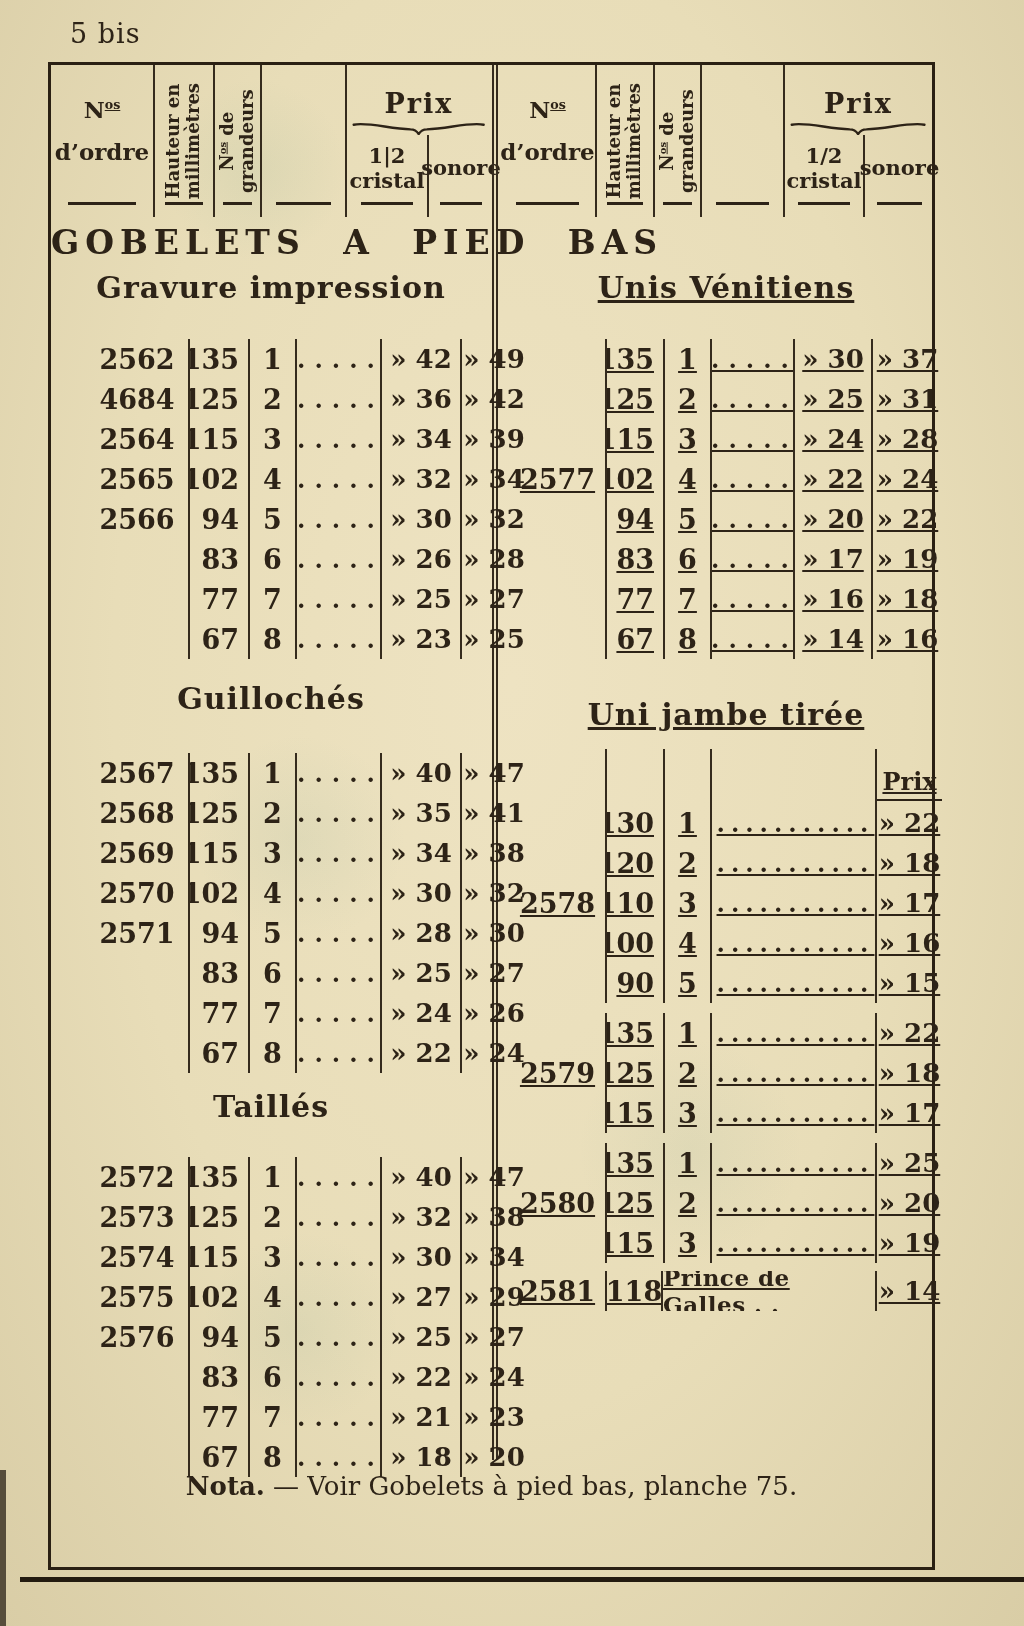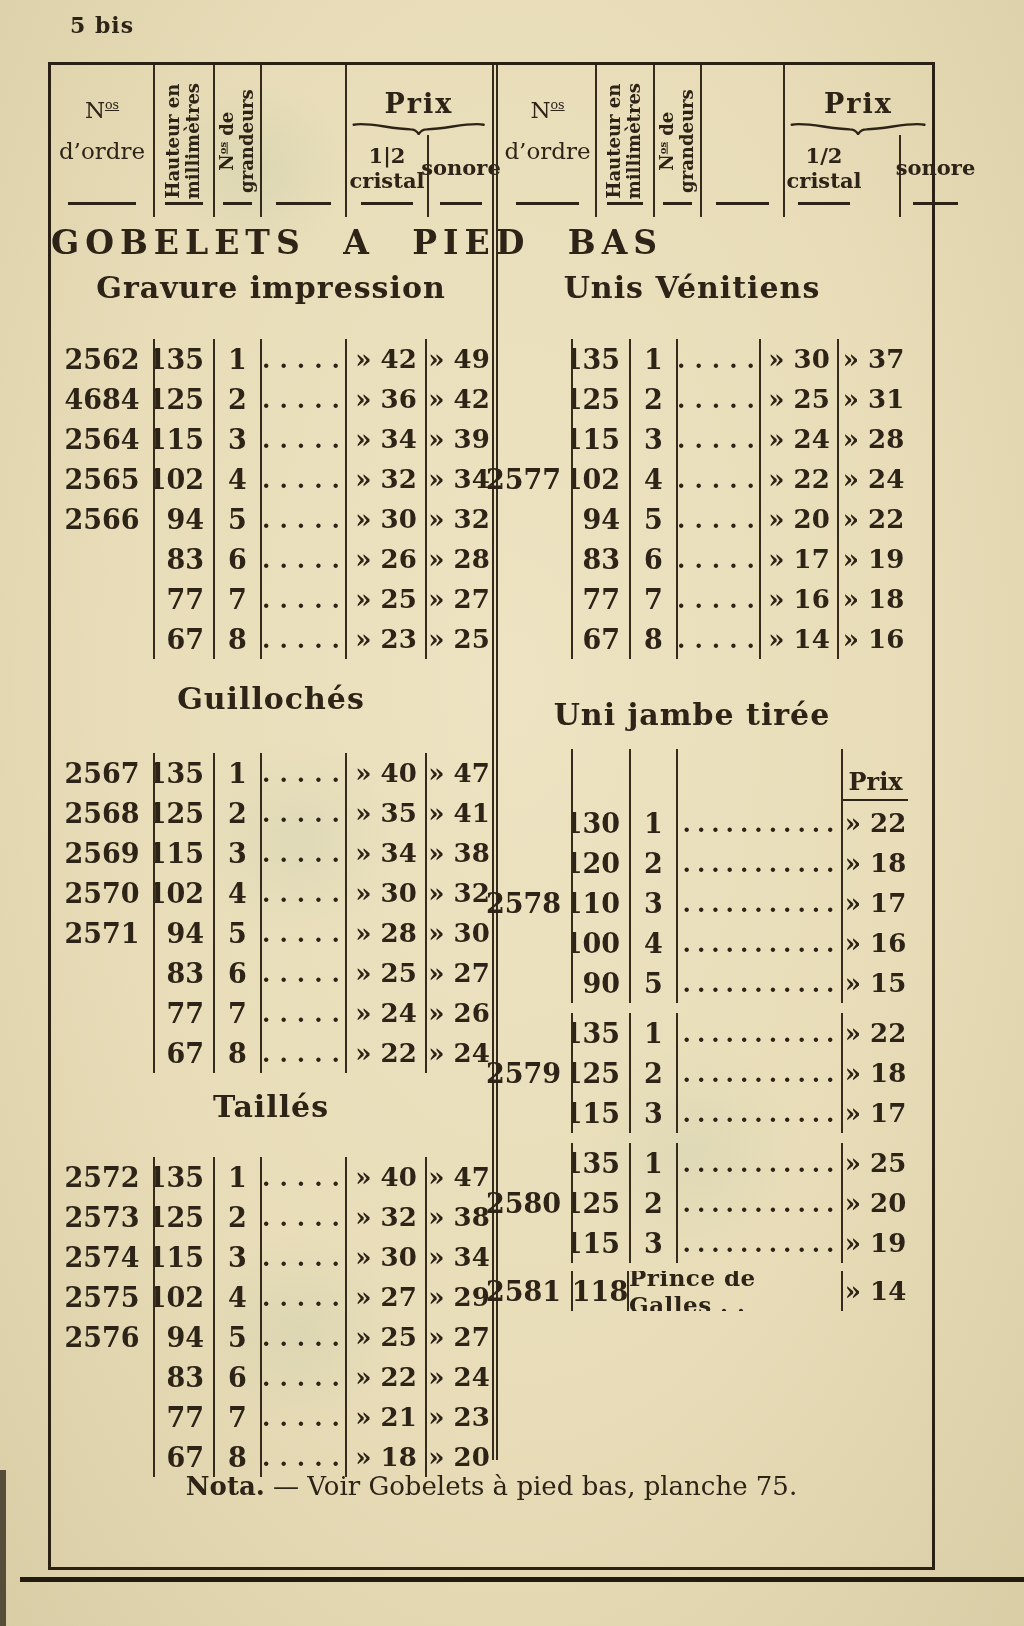--- a/index.html
+++ b/index.html
@@ -17,60 +17,60 @@
   }
   .page{
     position:relative;width:1024px;height:1626px;overflow:hidden;
     background:
       radial-gradient(circle 130px at 255px 170px, rgba(125,165,135,.12), rgba(125,165,135,0) 70%),
       radial-gradient(circle 150px at 300px 840px, rgba(120,160,140,.10), rgba(120,160,140,0) 70%),
       radial-gradient(circle 160px at 690px 1150px, rgba(120,160,140,.09), rgba(120,160,140,0) 70%),
       radial-gradient(circle 140px at 300px 1330px, rgba(120,160,140,.10), rgba(120,160,140,0) 70%),
       radial-gradient(ellipse at 50% 42%, #eee3c2 0%, var(--paper) 55%, #d9cda6 100%);
   }
-  .page-number{position:absolute;top:12px;left:70px;font-size:22px;font-weight:700;letter-spacing:1px;}
+  .page-number{position:absolute;top:18px;left:70px;font-size:27px;font-weight:400;letter-spacing:1px;}
   .frame{
     position:absolute;left:48px;top:62px;width:887px;height:1508px;
     border:3px solid #2a2013;
   }
   .divider{
     position:absolute;left:441px;top:0;width:6px;height:1395px;
     border-left:2.5px solid var(--rule);border-right:2.5px solid var(--rule);
   }
   
   .hhalf{position:absolute;top:0;height:152px;display:grid;}
   .hhalf-l{left:0;width:440px;grid-template-columns:102px 60px 47px 85px 146px;}
   .hhalf-r{left:449px;width:432px;grid-template-columns:95px 58px 47px 83px 149px;}
   .hc{position:relative;min-width:0;display:flex;align-items:center;justify-content:center;}
   .bl{border-left:2.5px solid var(--rule);}
   .dash{position:absolute;bottom:12px;left:17%;right:17%;border-top:3px solid var(--ink);}
   .ordre-lines{display:flex;flex-direction:column;gap:15px;align-items:center;
-    font-size:23px;font-weight:400;padding-bottom:22px;}
+    font-size:23px;font-weight:700;padding-bottom:22px;}
   .ordre-lines sup,.rot sup{font-size:.55em;text-decoration:underline;}
   .hc-rot .rot{transform:rotate(-90deg);display:flex;flex-direction:column;align-items:center;
     font-size:18px;font-weight:700;line-height:1.12;white-space:nowrap;padding-bottom:2px;}
   .hc-prix{display:flex;flex-direction:column;align-items:stretch;justify-content:flex-start;}
   .prix-top{height:70px;display:flex;flex-direction:column;align-items:center;justify-content:flex-end;}
   .prix-word{font-size:27px;font-weight:700;letter-spacing:2px;}
   svg.brace{width:94%;height:15px;margin:1px auto 0 auto;display:block;}
   .prix-subs{flex:1;display:grid;}
   .subs-l{grid-template-columns:80px 66px;}
-  .subs-r{grid-template-columns:78px 71px;gap:36px;}
+  .subs-r{grid-template-columns:78px 71px;}
   .sub{position:relative;display:flex;flex-direction:column;align-items:center;justify-content:center;
     font-size:21px;font-weight:600;line-height:1.2;padding-bottom:16px;min-width:0;}
   
   .main-title{position:absolute;top:158px;left:0;width:100%;text-align:left;
     font-size:33px;font-weight:700;letter-spacing:6px;word-spacing:20px;}
   .col{position:absolute;top:152px;}
   .col-left{left:0;width:440px;}
-  .col-right{left:425px;width:432px;}
+  .col-right{left:459px;width:432px;text-decoration:underline;}
   .sec-title{height:42px;font-size:30px;font-weight:700;text-align:center;letter-spacing:1px;}
   
   .tbl{display:grid;}
-  .t6l{grid-template-columns:102px 60px 47px 85px 80px 66px;}
+  .t6l{grid-template-columns:102px 60px 47px 85px 80px 66px;padding-left:35px;}
   .t6r{grid-template-columns:95px 58px 47px 83px 78px 71px;}
   .t5r{grid-template-columns:95px 58px 47px 165px 67px;}
   .t5s{grid-template-columns:95px 58px 212px 67px;}
   .row{display:contents;}
   .c{height:40px;min-width:0;display:flex;align-items:center;justify-content:center;
     font-size:27px;font-weight:700;overflow:hidden;}
   .c.haut{justify-content:flex-end;padding-right:9px;}
   .c.dots{letter-spacing:9px;font-size:24px;padding-left:4px;}
   .c.dotsw{letter-spacing:6px;font-size:24px;padding-left:4px;}
   .c.money{font-size:26px;}

